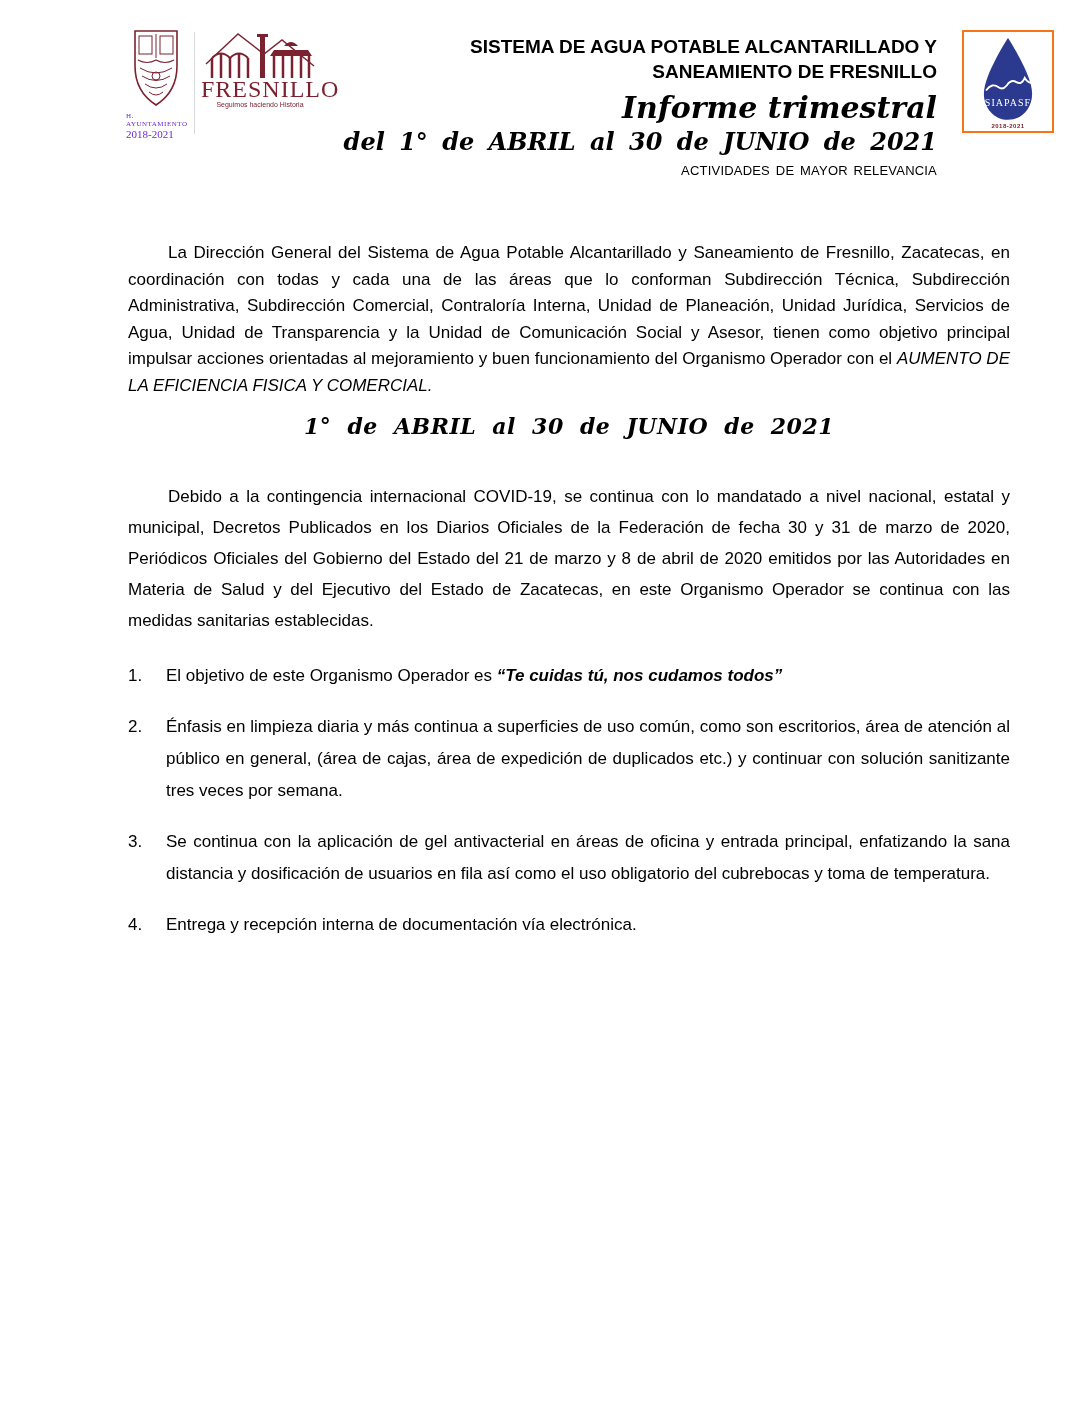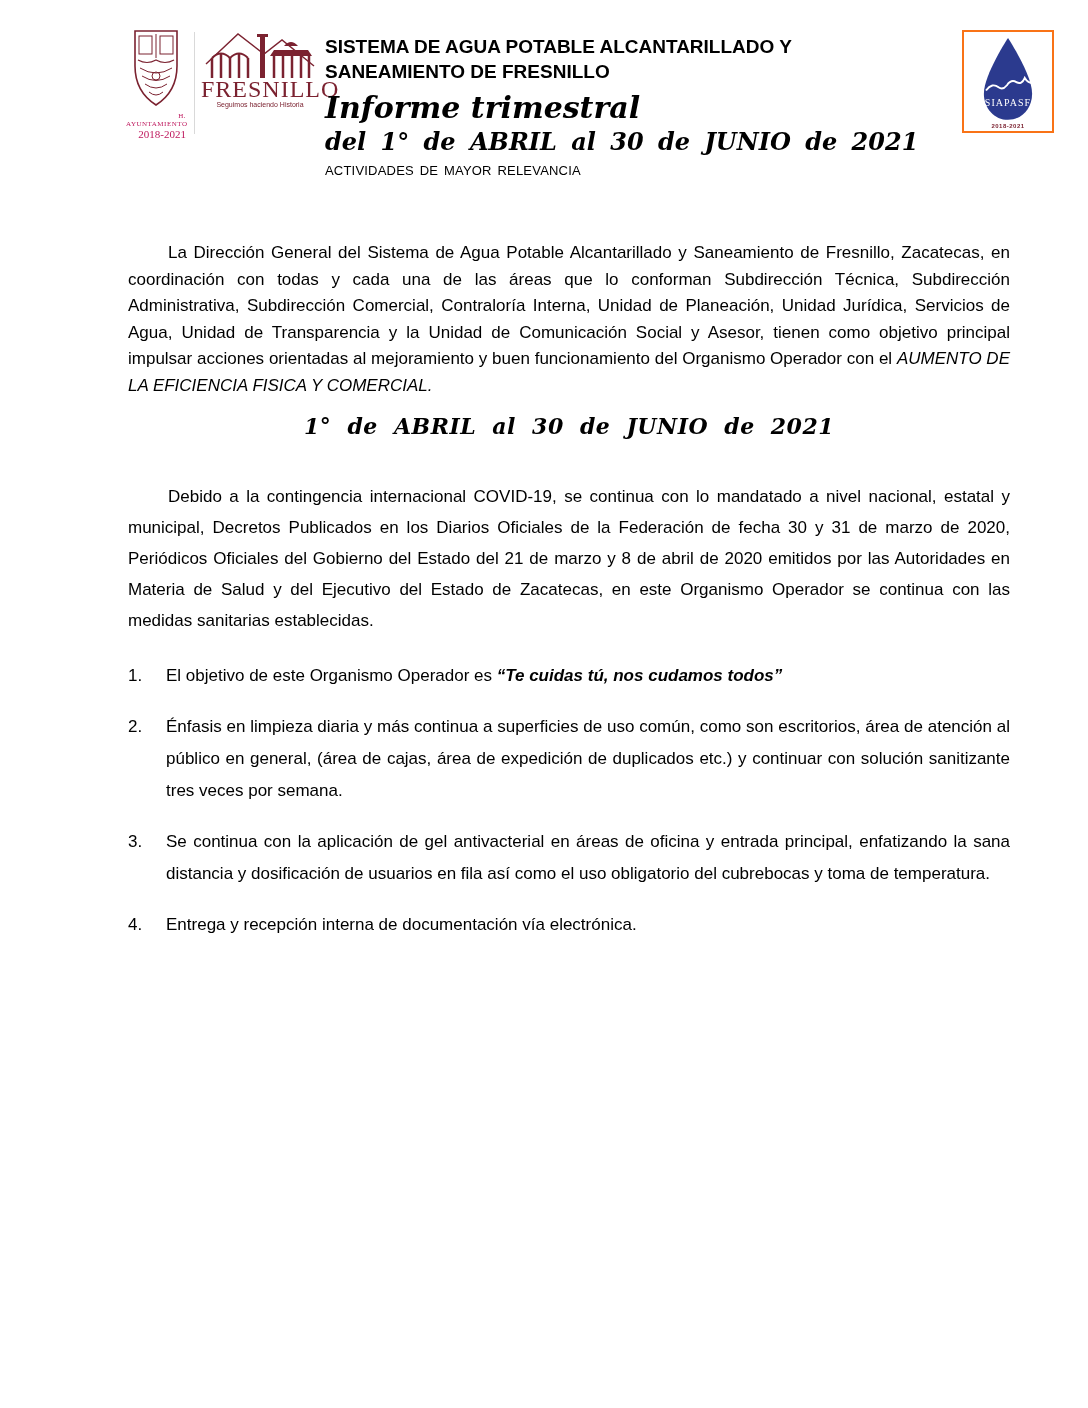--- a/index.html
+++ b/index.html
@@ -12,32 +12,32 @@
     color:#000;
     overflow:hidden;
   }
   
   .header{
     display:flex;
     align-items:flex-start;
     padding:28px 34px 0 126px;
   }
   .logo-left{display:flex;align-items:flex-start;}
-  .crest-block{width:60px;text-align:right;color:#be185d;}
+  .crest-block{width:60px;text-align:left;color:#6d28d9;}
   .crest-caption1{font-size:7px;letter-spacing:.5px;margin-top:2px;font-family:"Liberation Serif",serif;}
   .crest-caption2{font-size:11px;font-family:"Liberation Serif",serif;}
   .logo-divider{width:1px;height:102px;background:#d9d9d9;margin:4px 6px 0 8px;}
   .fresnillo-block{width:118px;text-align:center;color:#7b2230;}
   .fresnillo-name{
     font-family:"Liberation Serif",serif;
     font-size:24px;letter-spacing:1px;line-height:22px;
     color:#7b2230;margin-top:-2px;
   }
   .fresnillo-tagline{font-size:7px;color:#7b2230;margin-top:1px;}
-  .title-block{flex:1;text-align:left;padding:6px 9px 0 6px;}
+  .title-block{flex:1;text-align:right;padding:6px 25px 0 6px;}
   .org-title{font-size:19px;font-weight:bold;line-height:25px;}
   .script{
     font-family:"DejaVu Serif",serif;
     font-style:italic;font-weight:bold;
   }
   .report-type{font-size:30px;margin-top:10px;line-height:28px;}
   .report-period{font-size:24px;margin-top:6px;line-height:27px;word-spacing:6px;}
   .report-subheading{font-size:13px;margin-top:8px;letter-spacing:.2px;word-spacing:2px;}
   .siapasf-box{
     width:82px;flex:none;

